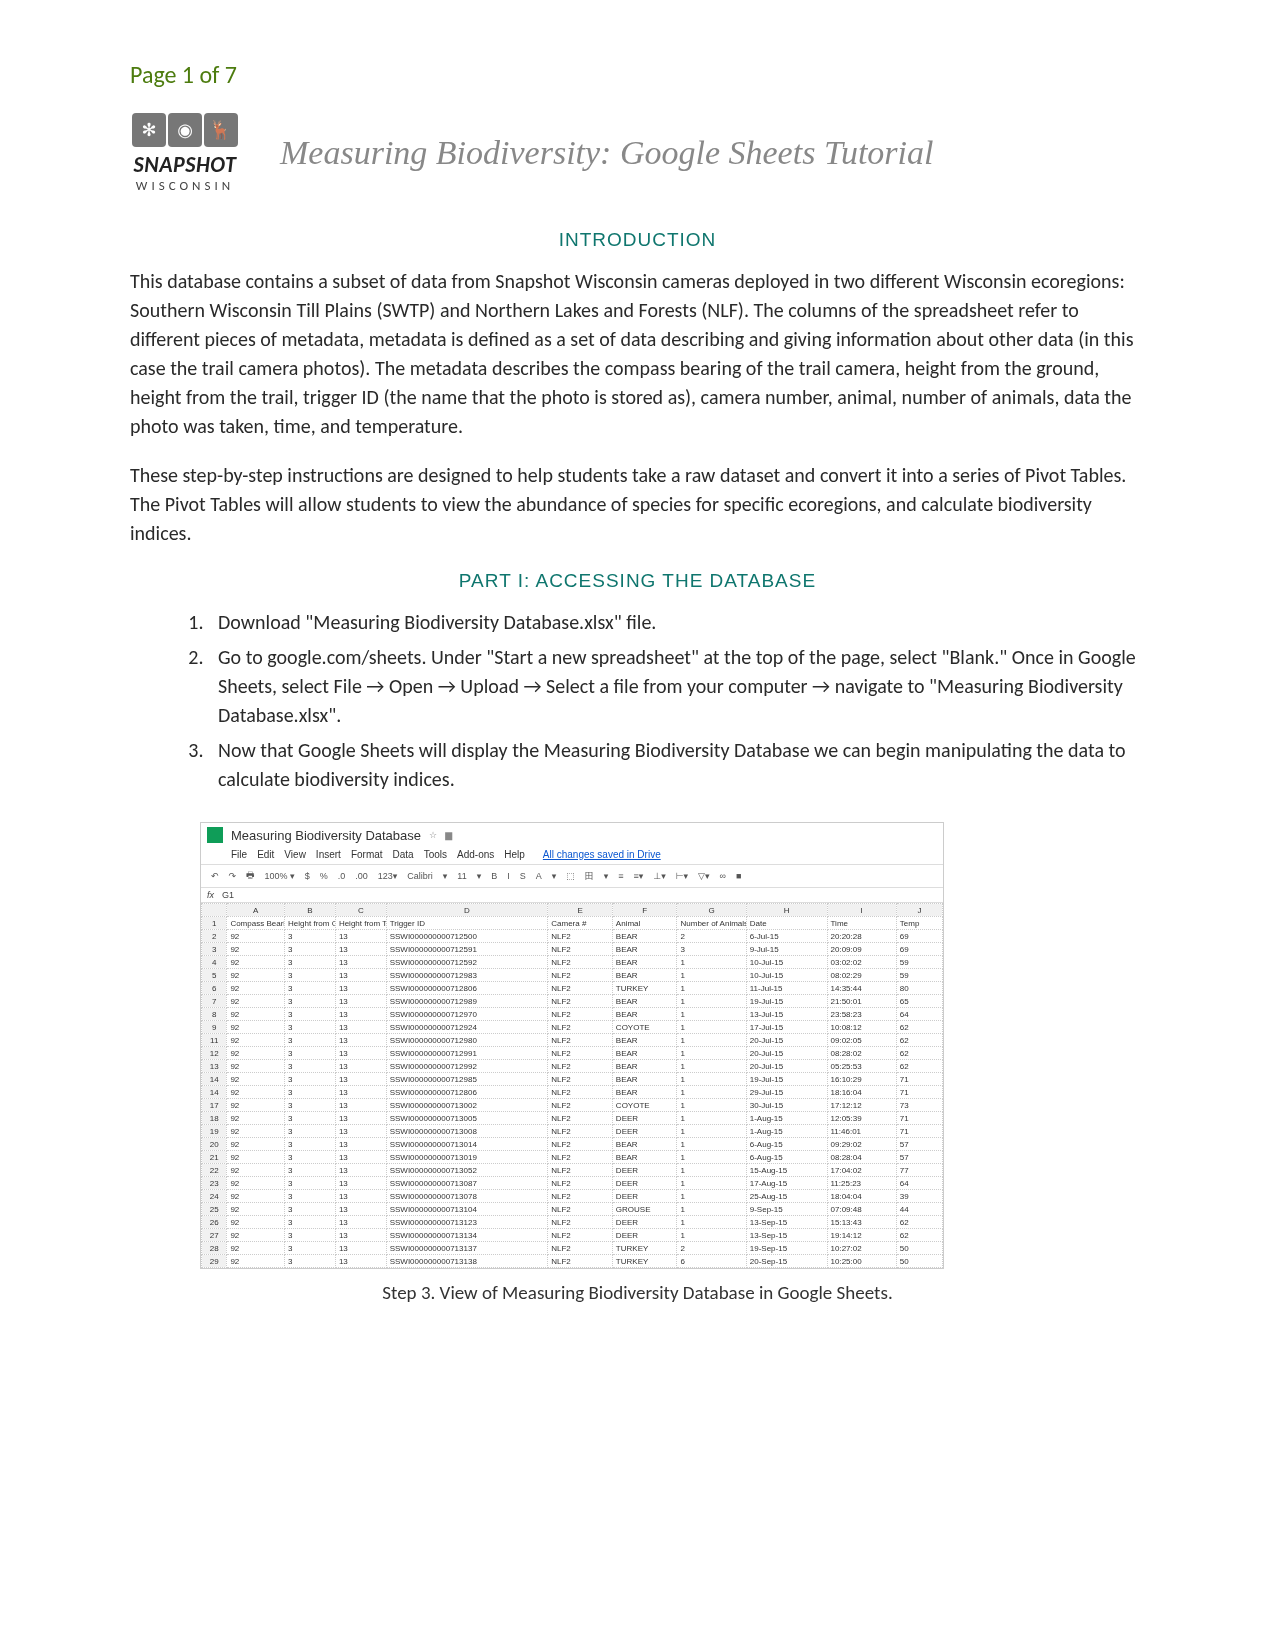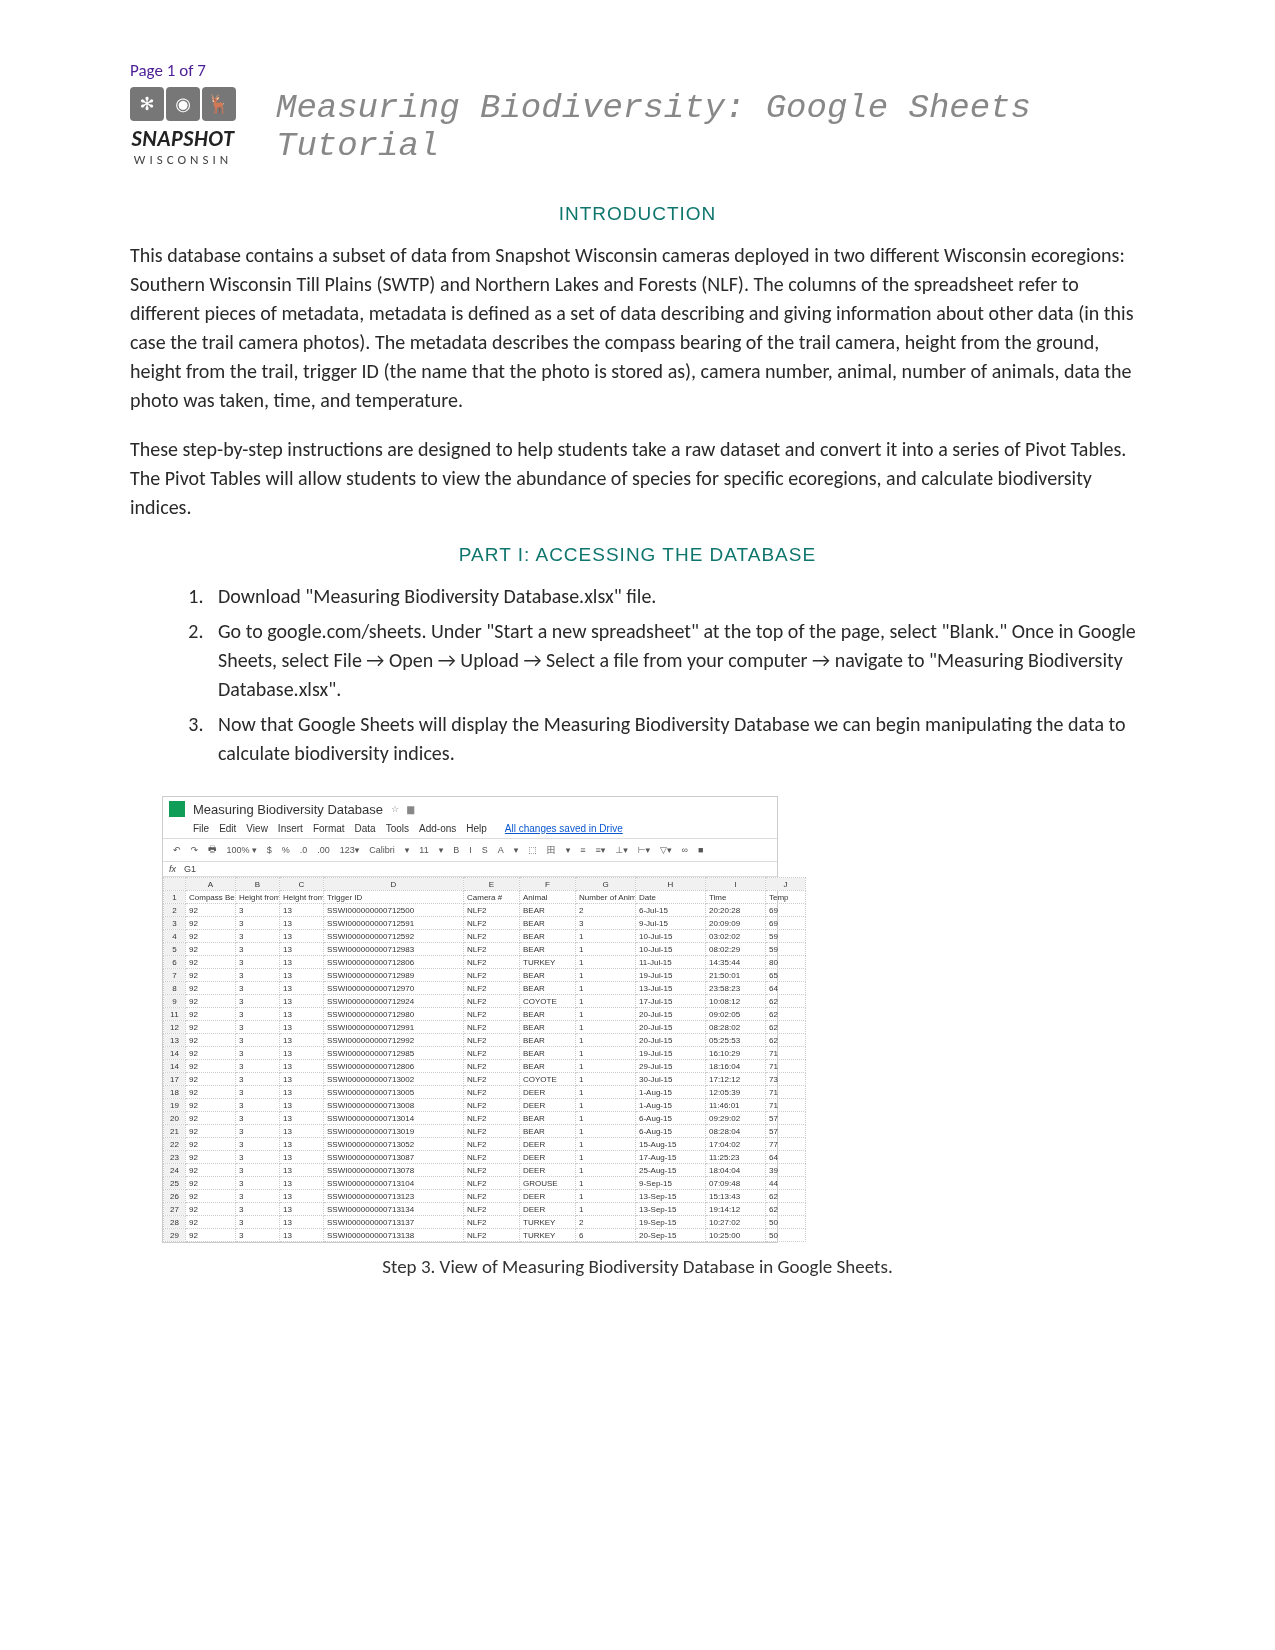--- a/index.html
+++ b/index.html
@@ -5,23 +5,23 @@
     * { box-sizing: border-box; margin: 0; padding: 0; }
     body {
       width: 1275px;
       height: 1650px;
       background: #fff;
       font-family: Calibri, Arial, sans-serif;
       color: #333;
       padding: 60px 130px 40px 130px;
     }
     .page-num {
-      color: #4c1d95;
-      font-size: 17px;
-      margin-bottom: 6px;
+      color: #4d7c0f;
+      font-size: 24px;
+      margin-bottom: 24px;
     }
     .header {
       display: flex;
       align-items: center;
       gap: 40px;
       margin-bottom: 36px;
     }
     .logo {
       width: 110px;
       display: flex;
@@ -51,21 +51,21 @@
       color: #222;
       font-style: italic;
       margin-top: 2px;
     }
     .logo-text2 {
       font-size: 13px;
       letter-spacing: 4px;
       color: #444;
     }
     .title {
-      font-family: Liberation Mono, monospace;
+      font-family: Liberation Serif, serif;
       font-style: italic;
       color: #888;
       font-size: 34px;
       font-weight: 400;
     }
     .section-head {
       color: #0f766e;
       font-size: 19px;
       letter-spacing: 1px;
       margin: 22px 0 16px 0;
@@ -79,22 +79,22 @@
       color: #2a2a2a;
     }
     .list {
       padding-left: 78px;
       font-size: 20px;
       line-height: 1.45;
       color: #2a2a2a;
     }
     .list li { margin-bottom: 6px; padding-left: 10px; }
     .sheet {
-      margin: 28px 0 12px 32px;
-      width: 616px;
+      margin: 28px 0 12px 70px;
+      width: 744px;
       border: 1px solid #ccc;
       font-family: Arial, sans-serif;
       font-size: 9px;
       color: #444;
     }
     .sheet-title-row {
       display: flex;
       align-items: center;
       gap: 8px;
       padding: 4px 6px;

